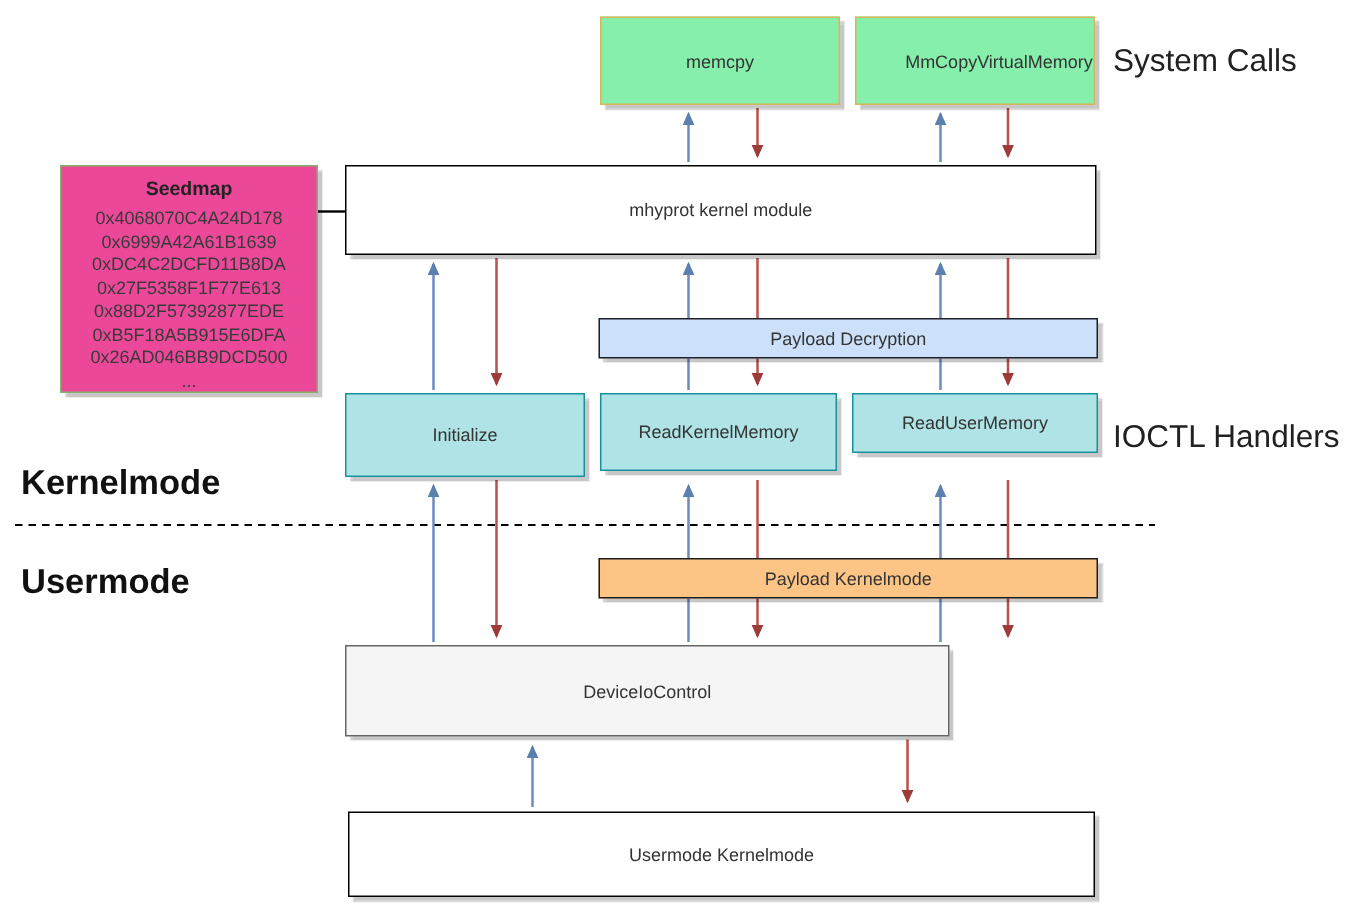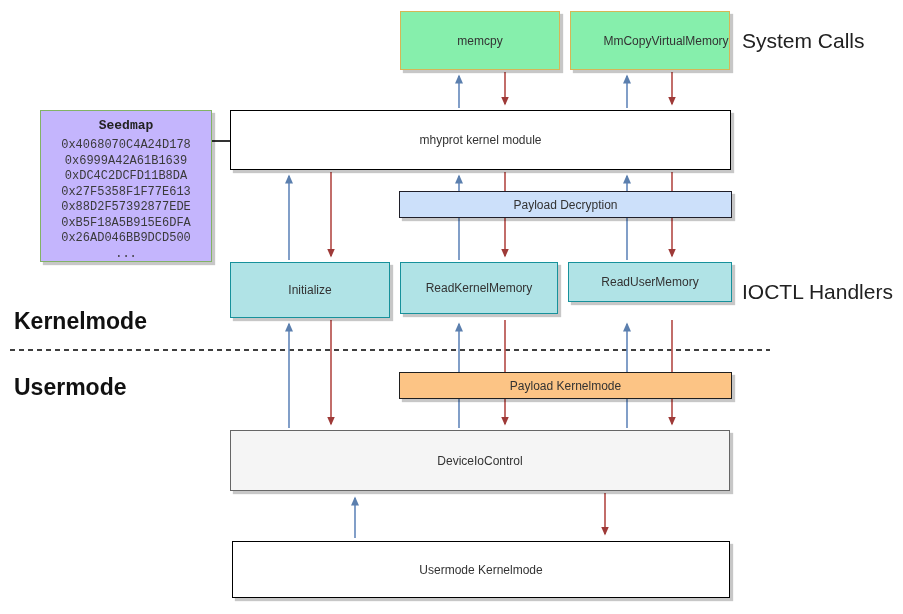--- a/index.html
+++ b/index.html
@@ -7,21 +7,21 @@
     position:relative;width:903px;height:614px;background:#ffffff;
     font-family:"Liberation Sans",sans-serif;overflow:hidden;
   }
   .box{
     position:absolute;display:flex;align-items:center;justify-content:center;
     font-size:12px;color:#333;text-align:center;z-index:2;
     box-shadow:3px 3px 1px rgba(0,0,0,0.22);
     border:1.6px solid #000;background:#fff;box-sizing:border-box;
   }
   .yellow{background:#86efac;border-color:#d6b656;}
-  .green {background:#c4b5fd;border-color:#82b366;font-family:Liberation Mono, monospace;}
+  .green {background:#ec4899;border-color:#82b366;}
   .teal  {background:#b0e3e6;border-color:#17919b;}
   .blue  {background:#cce0fa;border-color:#1f1f29;}
   .orange{background:#fcc485;border-color:#1f1f1f;}
   .gray  {background:#f5f5f5;border-color:#666666;}
   .side-label{
     position:absolute;font-size:21px;color:#212121;z-index:3;white-space:nowrap;
   }
   .mode-label{
     position:absolute;font-size:23px;font-weight:600;color:#111;z-index:3;white-space:nowrap;
   }
@@ -87,29 +87,29 @@
         <div>0x27F5358F1F77E613</div>
         <div>0x88D2F57392877EDE</div>
         <div>0xB5F18A5B915E6DFA</div>
         <div>0x26AD046BB9DCD500</div>
         <div>...</div>
       </div>
   </div>
 
   <div class="box" style="left:230px;top:110px;width:501px;height:60px;">mhyprot kernel module</div>
 
-  <div class="box blue" style="left:399px;top:191px;width:333px;height:27px;border-width:1.4px;">Payload Decryption</div>
+  <div class="box blue" style="left:399px;top:212px;width:333px;height:27px;border-width:1.4px;">Payload Decryption</div>
 
   <div class="box teal" style="left:230px;top:262px;width:160px;height:56px;">Initialize</div>
   <div class="box teal" style="left:400px;top:262px;width:158px;height:52px;">ReadKernelMemory</div>
   <div class="box teal" style="left:568px;top:262px;width:164px;height:40px;">ReadUserMemory</div>
   <div class="side-label" style="left:742px;top:280px;">IOCTL Handlers</div>
 
   <div class="mode-label" style="left:14px;top:308px;">Kernelmode</div>
   <div class="mode-label" style="left:14px;top:374px;">Usermode</div>
 
   <div class="box orange" style="left:399px;top:372px;width:333px;height:27px;border-width:1.4px;">Payload Kernelmode</div>
 
-  <div class="box gray" style="left:230px;top:430px;width:500px;height:61px;">DeviceIoControl</div>
+  <div class="box gray" style="left:230px;top:430px;width:403px;height:61px;">DeviceIoControl</div>
 
   <div class="box" style="left:232px;top:541px;width:498px;height:57px;">Usermode Kernelmode</div>
 
 </div>
 
 </body></html>

